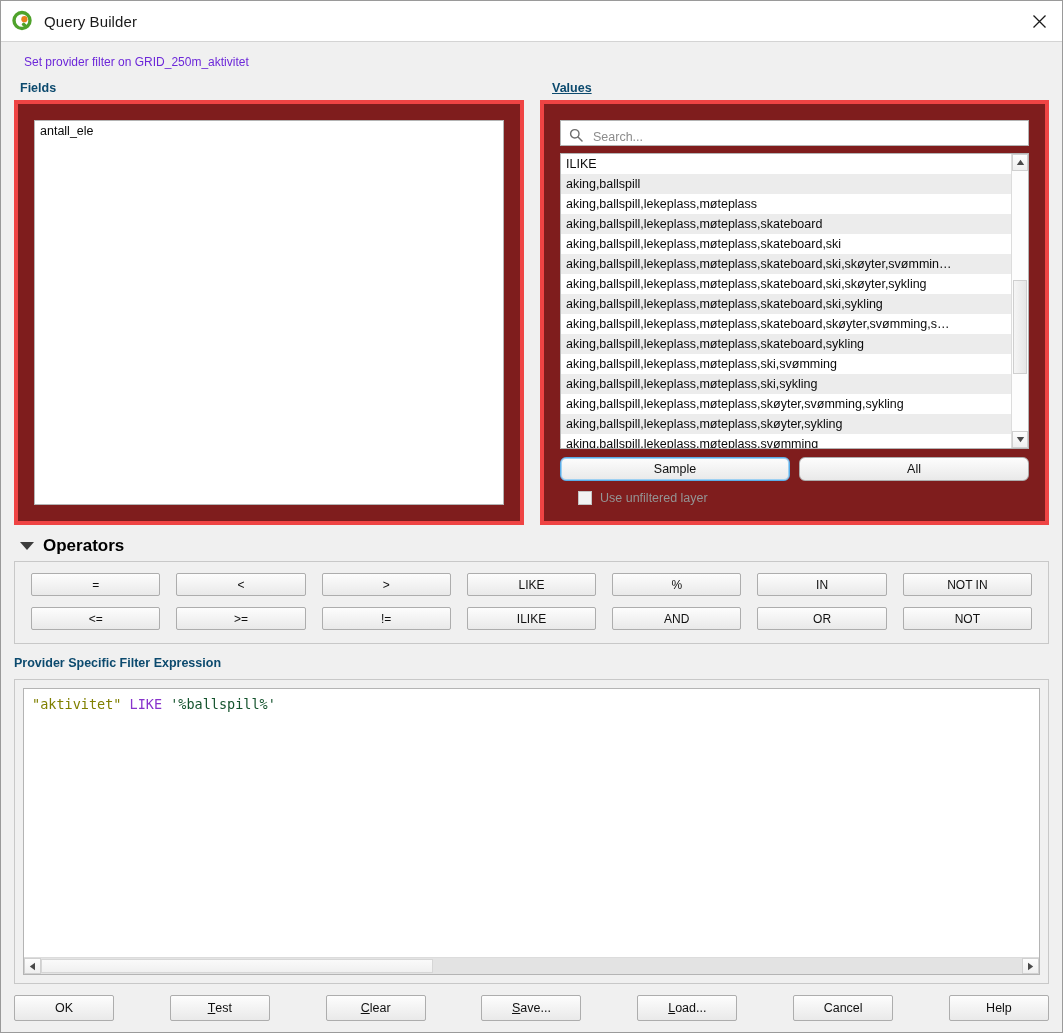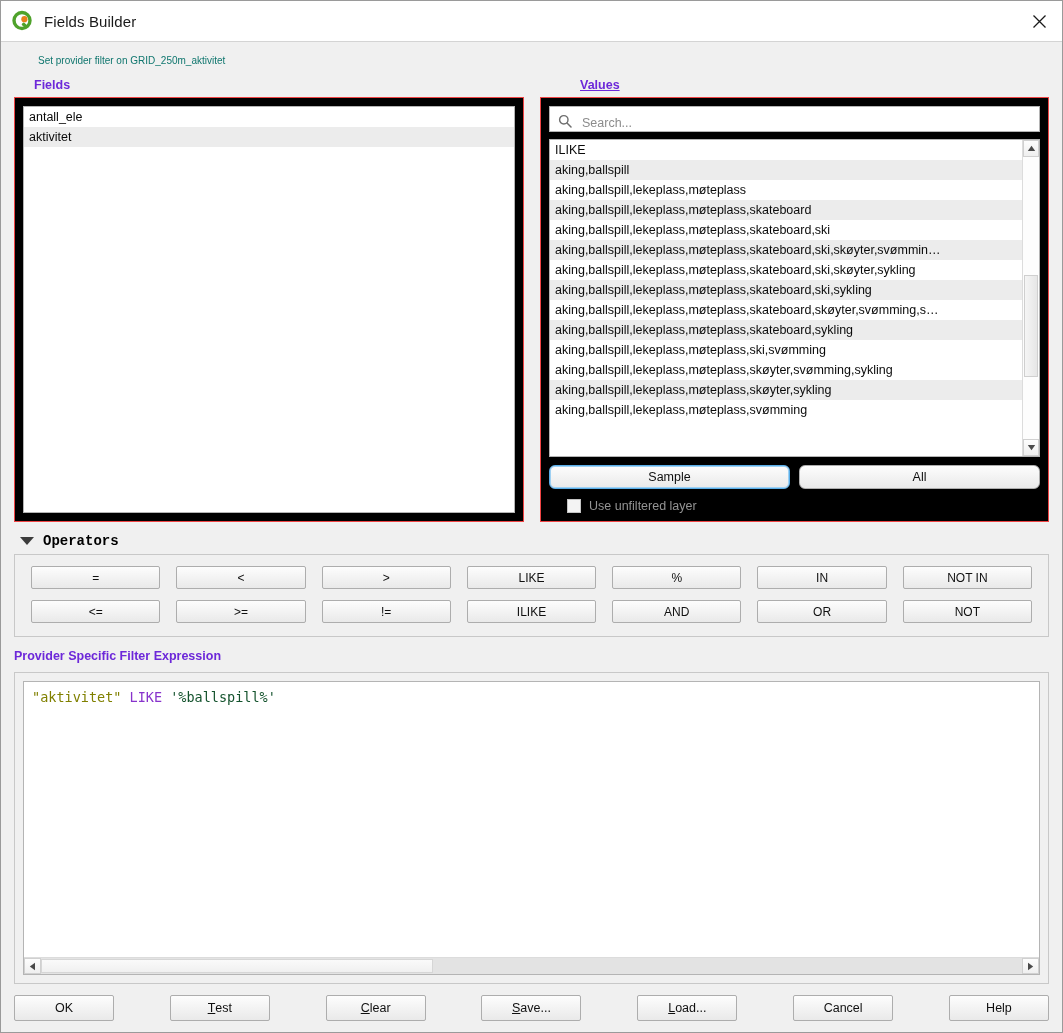--- a/index.html
+++ b/index.html
@@ -58,47 +58,47 @@
   .body {
     flex: 1 1 auto;
     padding: 0 13px;
     display: flex;
     flex-direction: column;
     background: #f0f0f0;
     min-height: 0;
   }
 
   .subtitle {
-    font-size: 10px;
-    margin: 13px 0 0 24px;
-    color: #0f766e;
+    font-size: 12px;
+    margin: 13px 0 0 10px;
+    color: #6d28d9;
   }
 
   .section-label {
     font-weight: bold;
     font-size: 12.5px;
-    margin: 12px 0 5px 20px;
-    color: #6d28d9;
+    margin: 12px 0 5px 6px;
+    color: #0c4a6e;
   }
 
   
   .panes {
     display: flex;
     gap: 16px;
     height: 425px;
     flex: 0 0 425px;
   }
   .pane { display: flex; flex-direction: column; }
   .pane-fields { width: 510px; flex: 0 0 510px; }
   .pane-values { flex: 1 1 auto; min-width: 0; }
 
   .groupframe {
-    border: 1px solid #ef4444;
-    background: #000000;
-    padding: 8px;
+    border: 4px solid #ef4444;
+    background: #7f1d1d;
+    padding: 16px;
     flex: 1 1 auto;
     display: flex;
     flex-direction: column;
     min-height: 0;
   }
 
   
   .listbox {
     border: 1px solid #b4b4b4;
     background: #ffffff;
@@ -230,21 +230,21 @@
     margin: 11px 0 5px 6px;
     cursor: pointer;
   }
   .tri {
     width: 0; height: 0;
     border-left: 7px solid transparent;
     border-right: 7px solid transparent;
     border-top: 8px solid #3c3c3c;
     margin-right: 9px;
   }
-  .operators-head .lbl { font-weight: bold; font-size: 14px; font-family: Liberation Mono, monospace; }
+  .operators-head .lbl { font-weight: bold; font-size: 17px; }
 
   .operators-box {
     border: 1px solid #c8c8c8;
     background: #f0f0f0;
     padding: 11px 16px 13px 16px;
   }
   .opgrid {
     display: grid;
     grid-template-columns: repeat(7, 1fr);
     gap: 11px 16px;
@@ -350,21 +350,21 @@
 <div class="window">
 
   <div class="titlebar">
     <div class="app-logo">
       <svg width="22" height="22" viewBox="0 0 22 22">
         <circle cx="10" cy="10.5" r="8" fill="none" stroke="#4fa22b" stroke-width="3.4"></circle>
         <rect x="11.5" y="12" width="6" height="3.4" rx="1.2" fill="#4fa22b" transform="rotate(42 11.5 12)"></rect>
         <circle cx="12.4" cy="9.2" r="3.1" fill="#e8811a"></circle>
       </svg>
     </div>
-    <div class="title-text">Fields Builder</div>
+    <div class="title-text">Query Builder</div>
     <div class="titlebar-spacer"></div>
     <div class="close-btn">
       <svg width="15" height="15" viewBox="0 0 15 15">
         <path d="M1.5 1.5 L13.5 13.5 M13.5 1.5 L1.5 13.5" stroke="#1a1a1a" stroke-width="1.3"></path>
       </svg>
     </div>
   </div>
 
   <div class="body">
 
@@ -374,21 +374,20 @@
       <div class="section-label" style="width:510px; flex:0 0 510px;">Fields</div>
       <div class="section-label" style="flex:1 1 auto;text-decoration:underline;">Values</div>
     </div>
 
     <div class="panes">
 
       <div class="pane pane-fields">
         <div class="groupframe">
           <div class="listbox" id="fields-list">
               <div class="listrow">antall_ele</div>
-              <div class="listrow alt">aktivitet</div>
             </div>
         </div>
       </div>
 
       <div class="pane pane-values">
         <div class="groupframe">
 
           <div class="searchbox">
             <span>
               <svg width="14" height="14" viewBox="0 0 14 14">
@@ -405,20 +404,21 @@
                 <div class="listrow alt">aking,ballspill</div>
                 <div class="listrow">aking,ballspill,lekeplass,møteplass</div>
                 <div class="listrow alt">aking,ballspill,lekeplass,møteplass,skateboard</div>
                 <div class="listrow">aking,ballspill,lekeplass,møteplass,skateboard,ski</div>
                 <div class="listrow alt">aking,ballspill,lekeplass,møteplass,skateboard,ski,skøyter,svømmin…</div>
                 <div class="listrow">aking,ballspill,lekeplass,møteplass,skateboard,ski,skøyter,sykling</div>
                 <div class="listrow alt">aking,ballspill,lekeplass,møteplass,skateboard,ski,sykling</div>
                 <div class="listrow">aking,ballspill,lekeplass,møteplass,skateboard,skøyter,svømming,s…</div>
                 <div class="listrow alt">aking,ballspill,lekeplass,møteplass,skateboard,sykling</div>
                 <div class="listrow">aking,ballspill,lekeplass,møteplass,ski,svømming</div>
+                <div class="listrow alt">aking,ballspill,lekeplass,møteplass,ski,sykling</div>
                 <div class="listrow">aking,ballspill,lekeplass,møteplass,skøyter,svømming,sykling</div>
                 <div class="listrow alt">aking,ballspill,lekeplass,møteplass,skøyter,sykling</div>
                 <div class="listrow">aking,ballspill,lekeplass,møteplass,svømming</div>
               </div>
             <div class="vscroll">
               <div class="sb-arrow">
                 <svg width="9" height="7" viewBox="0 0 9 7">
                     <path d="M4.5 0.8 L8.2 6 L0.8 6 Z" fill="#4a4a4a"></path>
                   </svg>
               </div>

